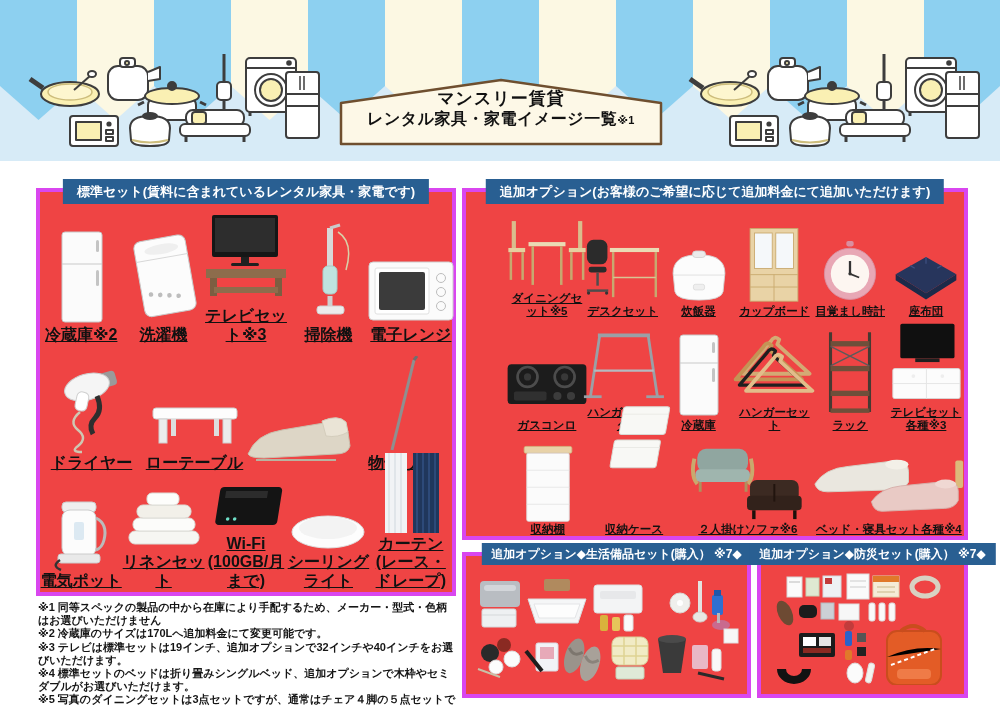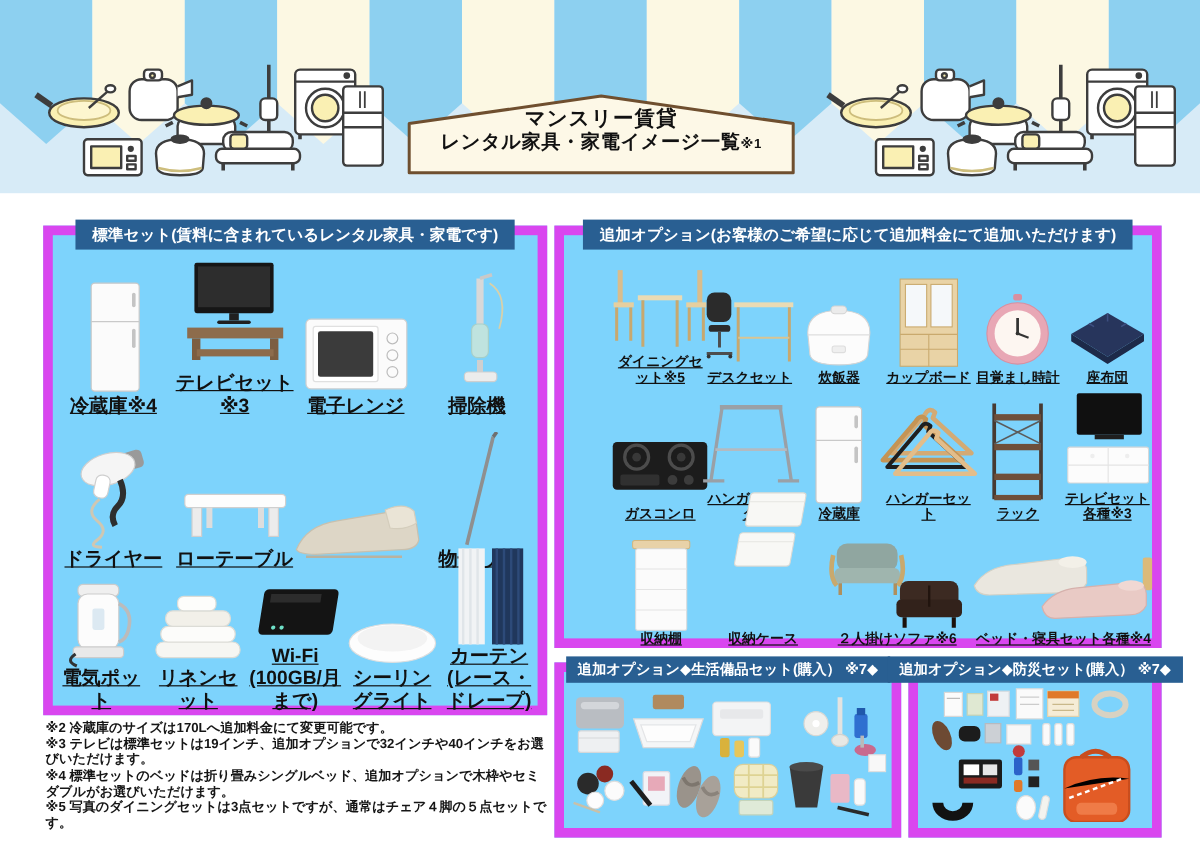--- a/index.html
+++ b/index.html
@@ -13,25 +13,25 @@
   .icons-left{left:28px;}
   .icons-right{left:688px;}
   
   .plaque{position:absolute;left:335px;top:76px;width:332px;height:72px;}
   .plaque-svg{position:absolute;left:0;top:0;}
   .plaque-text{position:absolute;left:0;top:12px;width:100%;text-align:center;font-weight:bold;line-height:1.25;}
   .plaque-l1{font-size:17px;letter-spacing:1px;}
   .plaque-l2{font-size:16px;letter-spacing:0.5px;}
   .plaque-note{font-size:11px;}
   
-  .panel{position:absolute;border:8px solid #d946ef;background:#7dd3fc;box-sizing:border-box;}
+  .panel{position:absolute;border:4px solid #d946ef;background:#ef4444;box-sizing:border-box;}
   .panel-head{position:absolute;top:-13px;left:50%;transform:translateX(-50%);
       background:#295f92;color:#fff;font-weight:bold;font-size:13px;line-height:1;
       padding:6px 14px;white-space:nowrap;}
-  .panel-head.sm{font-size:12px;padding:5px 10px;}
+  .panel-head.sm{font-size:12px;padding:5px 10px;margin-left:10px;}
   .p-left{left:36px;top:188px;width:420px;height:408px;}
   .p-right{left:462px;top:188px;width:506px;height:352px;padding-left:43px;}
   .p-life{left:462px;top:552px;width:289px;height:146px;}
   .p-bousai{left:757px;top:552px;width:211px;height:146px;text-align:center;}
   
   .row{display:flex;align-items:flex-end;}
   .cell{flex:1;display:flex;flex-direction:column;align-items:center;justify-content:center;min-width:0;text-decoration:underline;}
   .img{display:flex;align-items:flex-end;justify-content:center;}
   .img svg{display:block;}
   .lbl{font-weight:bold;text-align:center;white-space:pre-line;line-height:1.15;color:#111;}
@@ -210,62 +210,78 @@
     <div class="row row1">
       <div class="cell">
         <div class="img">
             <svg width="62" height="100" viewBox="0 0 62 100">
               <rect x="12" y="6" width="40" height="90" rx="3" fill="#fbfbfb" stroke="#c9c9c9"></rect>
               <line x1="12" y1="38" x2="52" y2="38" stroke="#c9c9c9"></line>
               <rect x="46" y="14" width="3" height="12" rx="1.5" fill="#c4c4c4"></rect>
               <rect x="46" y="44" width="3" height="16" rx="1.5" fill="#c4c4c4"></rect>
             </svg>
           </div>
-        <div class="lbl">冷蔵庫※4</div>
+        <div class="lbl">冷蔵庫※2</div>
+      </div>
+      <div class="cell">
+        <div class="img">
+            <svg width="78" height="100" viewBox="0 0 78 100">
+              <g transform="rotate(-10 39 50)">
+                <rect x="14" y="12" width="52" height="76" rx="7" fill="#fcfcfc" stroke="#c9c9c9"></rect>
+                <line x1="14" y1="32" x2="66" y2="32" stroke="#d7d7d7"></line>
+                <ellipse cx="41" cy="23" rx="17" ry="5" fill="#efefef"></ellipse>
+                <circle cx="23" cy="66" r="2.3" fill="#bdbdbd"></circle>
+                <circle cx="32" cy="68" r="2.3" fill="#bdbdbd"></circle>
+                <circle cx="41" cy="70" r="2.3" fill="#bdbdbd"></circle>
+                <circle cx="50" cy="72" r="2.3" fill="#bdbdbd"></circle>
+              </g>
+            </svg>
+          </div>
+        <div class="lbl">洗濯機</div>
       </div>
       <div class="cell">
         <div class="img">
             <svg width="88" height="100" viewBox="0 0 88 100">
               <rect x="10" y="8" width="66" height="42" rx="2" fill="#161616"></rect>
               <rect x="13" y="11" width="60" height="34" fill="#2d2d2d"></rect>
               <rect x="39" y="50" width="8" height="6" fill="#202020"></rect>
               <rect x="29" y="56" width="28" height="3" rx="1.5" fill="#202020"></rect>
               <rect x="4" y="62" width="80" height="9" fill="#8d6c4c"></rect>
               <rect x="8" y="71" width="7" height="18" fill="#7c5e41"></rect>
               <rect x="73" y="71" width="7" height="18" fill="#7c5e41"></rect>
               <rect x="12" y="80" width="64" height="6" fill="#8d6c4c"></rect>
             </svg>
           </div>
         <div class="lbl">テレビセット※3</div>
       </div>
       <div class="cell">
         <div class="img">
+            <svg width="56" height="104" viewBox="0 0 56 104">
+              <path d="M30 6 V70" stroke="#d8d8d8" stroke-width="6"></path>
+              <path d="M30 6 L40 3" stroke="#c9c9c9" stroke-width="3"></path>
+              <rect x="23" y="44" width="14" height="28" rx="5" fill="#bfe3df" stroke="#a6cfc9"></rect>
+              <path d="M30 74 V84" stroke="#cfcfcf" stroke-width="5"></path>
+              <rect x="17" y="84" width="27" height="8" rx="3" fill="#ececec" stroke="#cfcfcf"></rect>
+              <path d="M38 10 q16 10 8 38" stroke="#d9d0a8" fill="none" stroke-width="1.5"></path>
+            </svg>
+          </div>
+        <div class="lbl">掃除機</div>
+      </div>
+      <div class="cell">
+        <div class="img">
             <svg width="92" height="72" viewBox="0 0 92 72">
               <rect x="4" y="8" width="84" height="58" rx="4" fill="#fbfbfb" stroke="#cfcfcf"></rect>
               <rect x="10" y="14" width="54" height="46" rx="2" fill="#fff" stroke="#e0e0e0"></rect>
               <rect x="14" y="18" width="46" height="38" rx="2" fill="#3b3b3b"></rect>
               <circle cx="76" cy="24" r="4.5" fill="none" stroke="#bdbdbd"></circle>
               <circle cx="76" cy="38" r="4.5" fill="none" stroke="#bdbdbd"></circle>
               <circle cx="76" cy="52" r="4.5" fill="none" stroke="#bdbdbd"></circle>
             </svg>
           </div>
         <div class="lbl">電子レンジ</div>
-      </div>
-      <div class="cell">
-        <div class="img">
-            <svg width="56" height="104" viewBox="0 0 56 104">
-              <path d="M30 6 V70" stroke="#d8d8d8" stroke-width="6"></path>
-              <path d="M30 6 L40 3" stroke="#c9c9c9" stroke-width="3"></path>
-              <rect x="23" y="44" width="14" height="28" rx="5" fill="#bfe3df" stroke="#a6cfc9"></rect>
-              <path d="M30 74 V84" stroke="#cfcfcf" stroke-width="5"></path>
-              <rect x="17" y="84" width="27" height="8" rx="3" fill="#ececec" stroke="#cfcfcf"></rect>
-              <path d="M38 10 q16 10 8 38" stroke="#d9d0a8" fill="none" stroke-width="1.5"></path>
-            </svg>
-          </div>
-        <div class="lbl">掃除機</div>
       </div>
     </div>
 
     <div class="row row2">
       <div class="cell">
         <div class="img">
             <svg width="72" height="88" viewBox="0 0 72 88">
               <rect x="42" y="6" width="18" height="15" rx="4" fill="#9a9a9a" transform="rotate(-16 51 13)"></rect>
               <ellipse cx="31" cy="21" rx="23" ry="13" fill="#f5f5f5" stroke="#cfcfcf" transform="rotate(-16 31 21)"></ellipse>
               <rect x="20" y="26" width="12" height="19" rx="5" fill="#fff" stroke="#cfcfcf" transform="rotate(12 26 35)"></rect>
@@ -697,20 +713,21 @@
         <rect x="118" y="58" width="54" height="54" rx="10" fill="#e35c26" stroke="#c94d1d" stroke-width="2"></rect>
           <path d="M118 84 q27 -12 54 -8" stroke="#f2order" stroke-width="0"></path>
           <path d="M122 92 L166 76" stroke="#ffffff" stroke-width="2" stroke-dasharray="4 3"></path>
           <path d="M132 58 q12 -10 24 0" stroke="#c94d1d" stroke-width="4" fill="none"></path>
           <rect x="128" y="96" width="34" height="10" rx="4" fill="#ef7b47"></rect>
       </svg>
     </div>
   </div>
 
   <div class="notes">
+    <div>※1 同等スペックの製品の中から在庫により手配するため、メーカー・型式・色柄はお選びいただけません</div>
     <div>※2 冷蔵庫のサイズは170Lへ追加料金にて変更可能です。</div>
     <div>※3 テレビは標準セットは19インチ、追加オプションで32インチや40インチをお選びいただけます。</div>
     <div>※4 標準セットのベッドは折り畳みシングルベッド、追加オプションで木枠やセミダブルがお選びいただけます。</div>
     <div>※5 写真のダイニングセットは3点セットですが、通常はチェア４脚の５点セットです。</div>
 
   </div>
 
 </div>
 
 </body></html>

